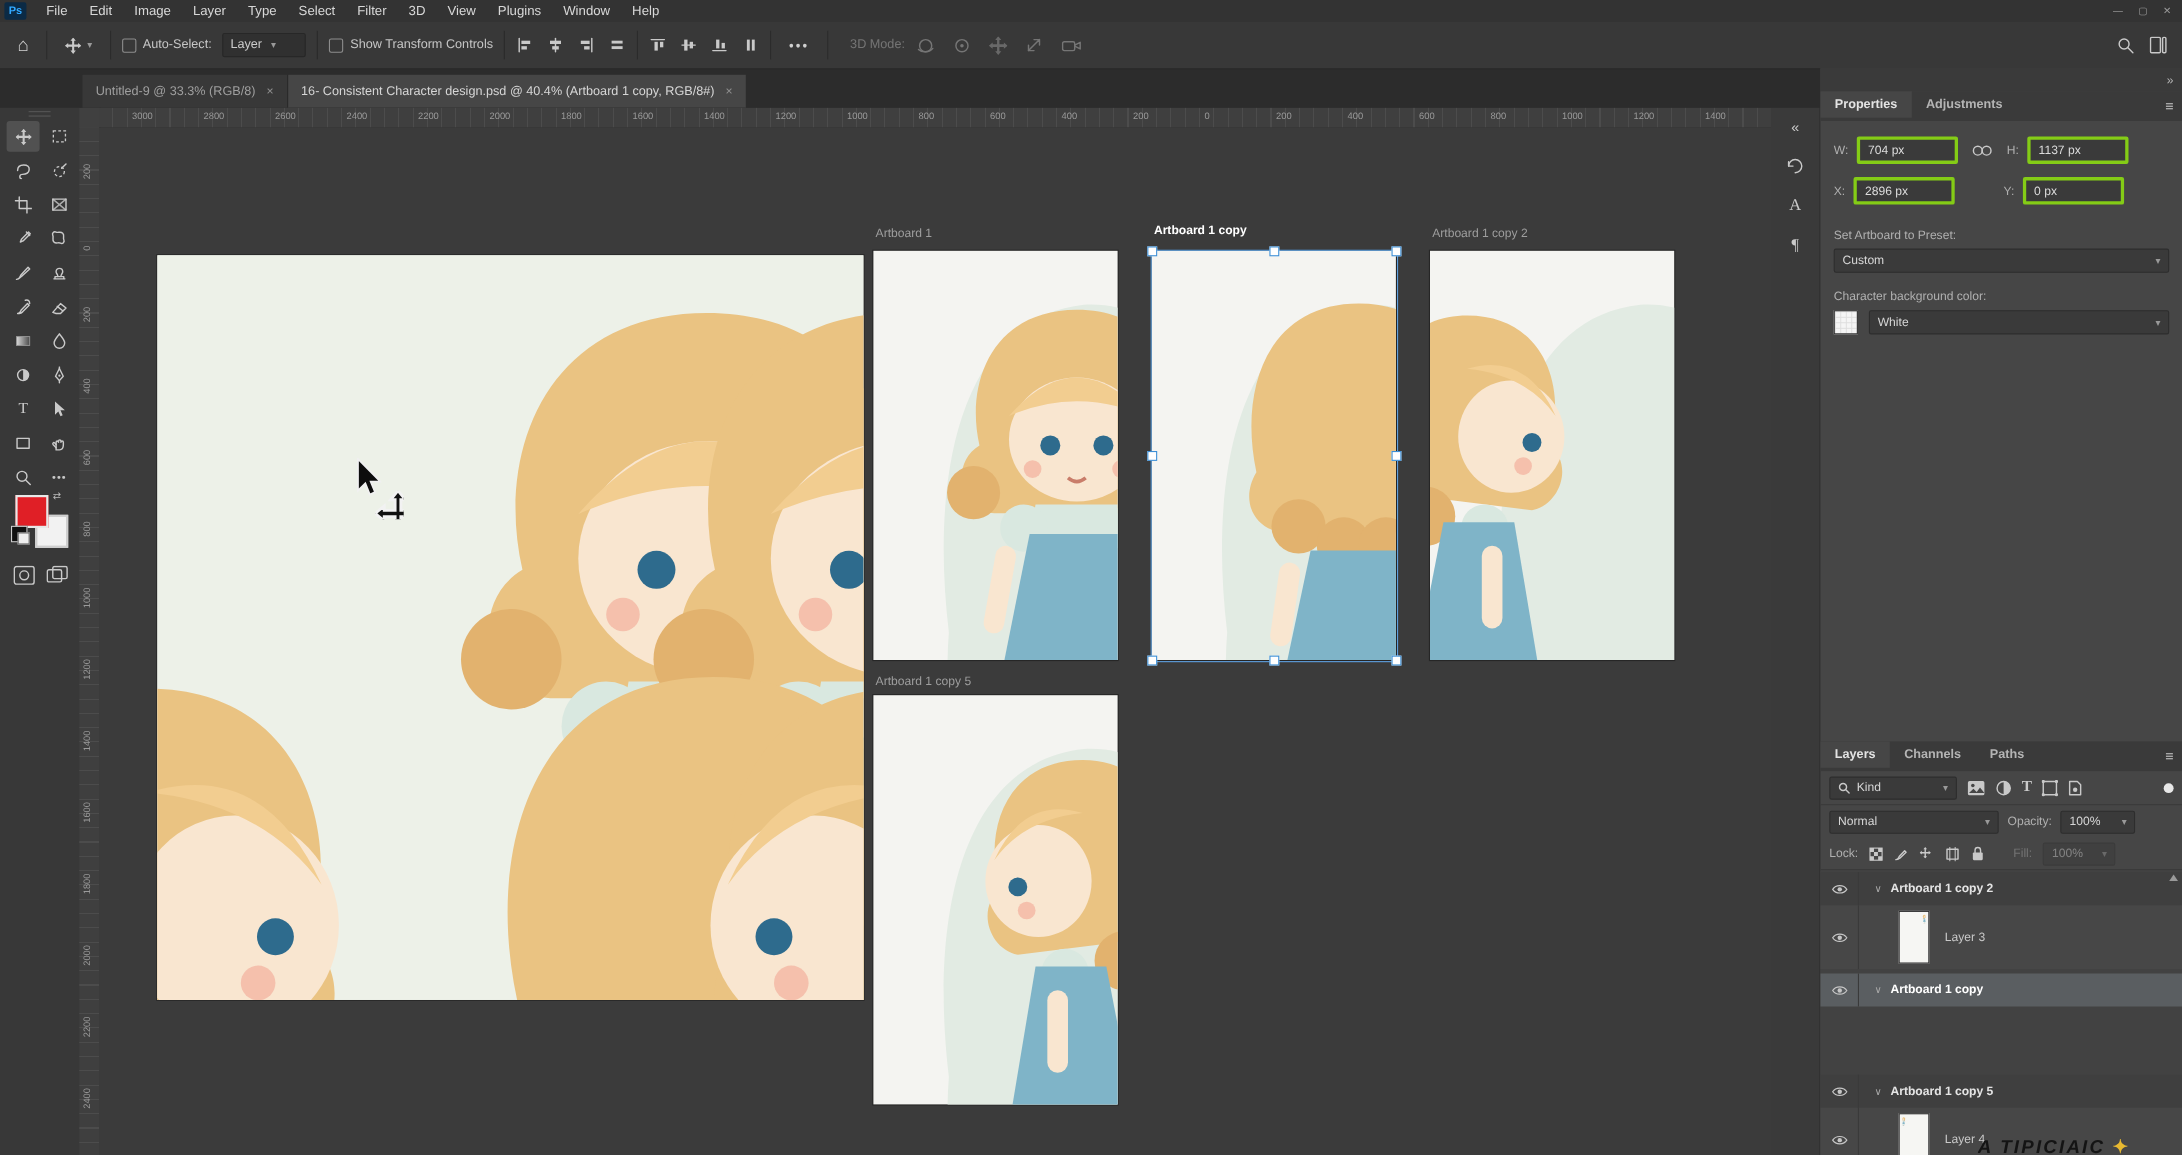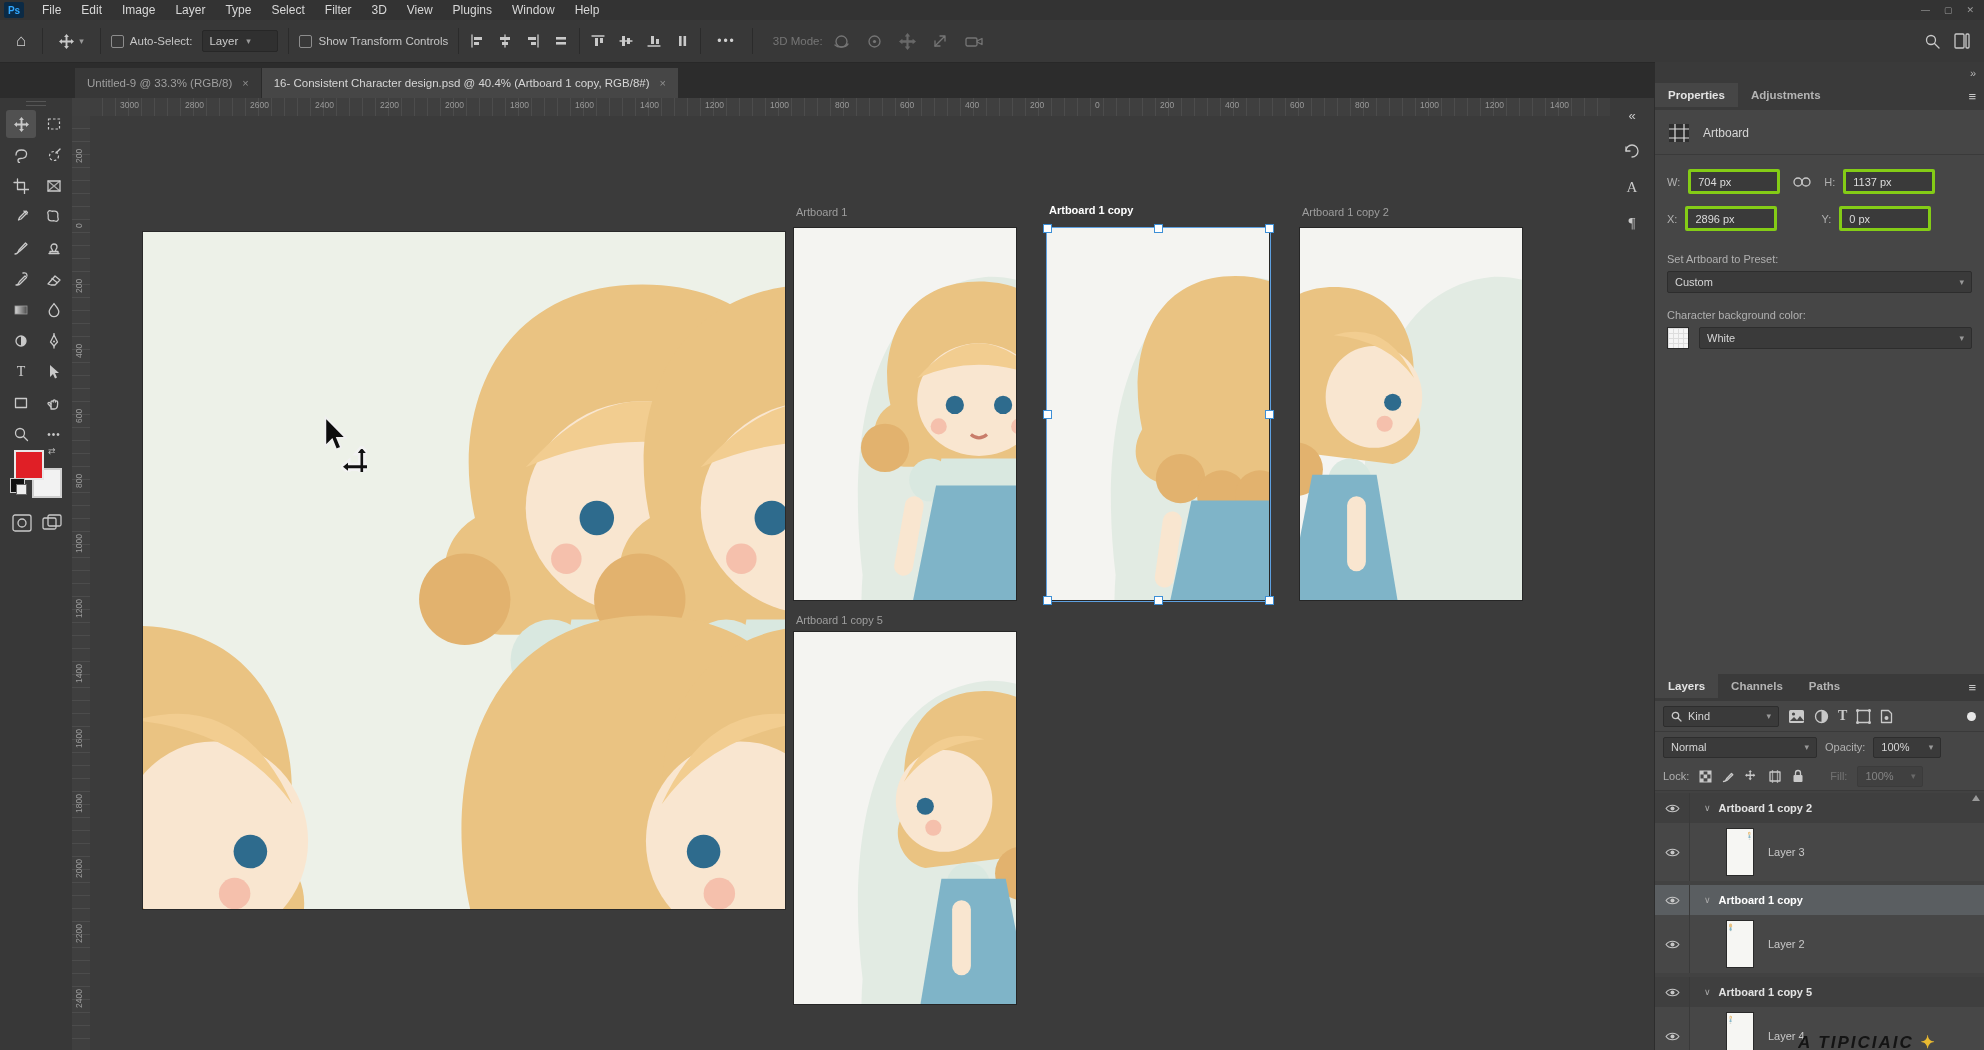--- a/index.html
+++ b/index.html
@@ -622,27 +622,20 @@
     <div style="height:21px;background:#3a3a3a;display:flex;align-items:center;justify-content:flex-end;padding-right:8px">
       <span style="color:#b5b5b5;font-size:11px">»</span>
     </div>
 
     <div class="panel-tabs">
       <div class="panel-tab active">Properties</div>
       <div class="panel-tab">Adjustments</div>
       <div class="panel-menu">≡</div>
     </div>
     <div class="abs" style="left:0;top:48px;width:329px;height:514px">
-      <div class="row" style="padding:12px 12px 10px 12px;gap:12px;border-bottom:1px solid #3a3a3a">
-        <svg width="24" height="22">
-            <rect x="2" y="2" width="20" height="18" fill="#2e2e2e"></rect>
-            <path d="M8 2v18M2 7h20M2 16h20M17 2v18" stroke="#dedede" stroke-width="1.2" fill="none"></path>
-          </svg>
-        <span style="font-size:12px;color:#d6d6d6">Artboard</span>
-      </div>
       <div class="row" style="padding:14px 12px 0 12px;gap:8px">
         <span class="prop-label">W:</span>
         <span class="field" style="width:72px">704 px</span>
         <svg width="20" height="14" style="margin:0 4px">
             <circle cx="6" cy="7" r="4" class="ico"></circle>
             <circle cx="14" cy="7" r="4" class="ico"></circle>
           </svg>
         <span class="prop-label">H:</span>
         <span class="field" style="width:72px">1137 px</span>
       </div>
@@ -778,35 +771,20 @@
         </div>
         <div class="lyr-row-group selected" style="top:94px">
           <div class="eye-cell">
               <svg width="15" height="11">
                 <use href="#i-eye"></use>
               </svg>
             </div>
           <span class="grp-chev">∨</span>
           <span class="grp-label" style="color:#fff">Artboard 1 copy</span>
         </div>
-        <div class="lyr-row-layer" style="top:124px">
-          <div class="eye-cell">
-              <svg width="15" height="11">
-                <use href="#i-eye"></use>
-              </svg>
-            </div>
-          <div class="lyr-thumb">
-            <svg width="26" height="46" viewBox="0 0 26 46">
-                <g transform="translate(1,2) scale(.2,.21)">
-                  <use href="#fig-back"></use>
-                </g>
-              </svg>
-          </div>
-          <span class="lyr-label">Layer 2</span>
-        </div>
         <div class="lyr-row-group" style="top:186px">
           <div class="eye-cell">
               <svg width="15" height="11">
                 <use href="#i-eye"></use>
               </svg>
             </div>
           <span class="grp-chev">∨</span>
           <span class="grp-label">Artboard 1 copy 5</span>
         </div>
         <div class="lyr-row-layer" style="top:216px">

